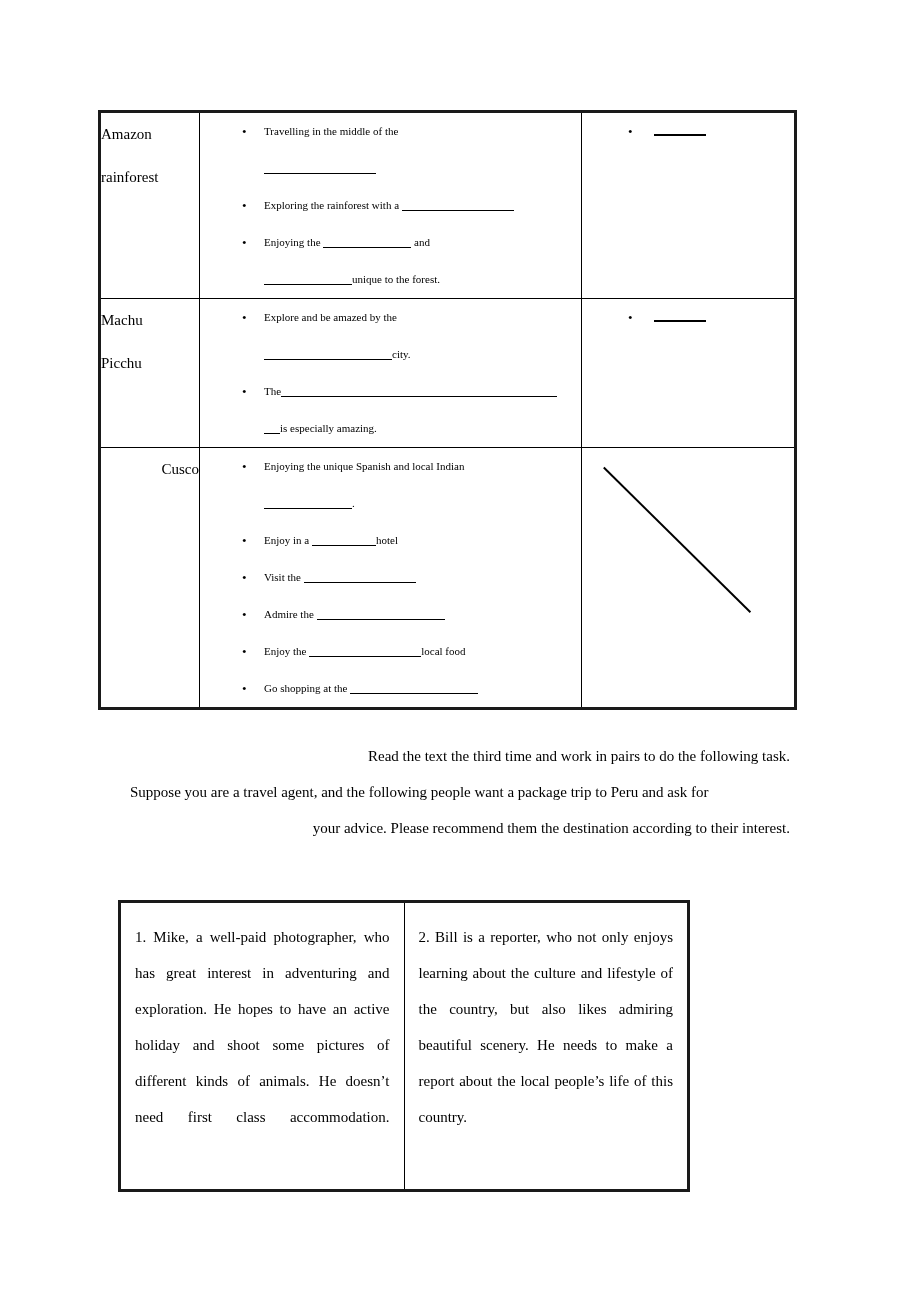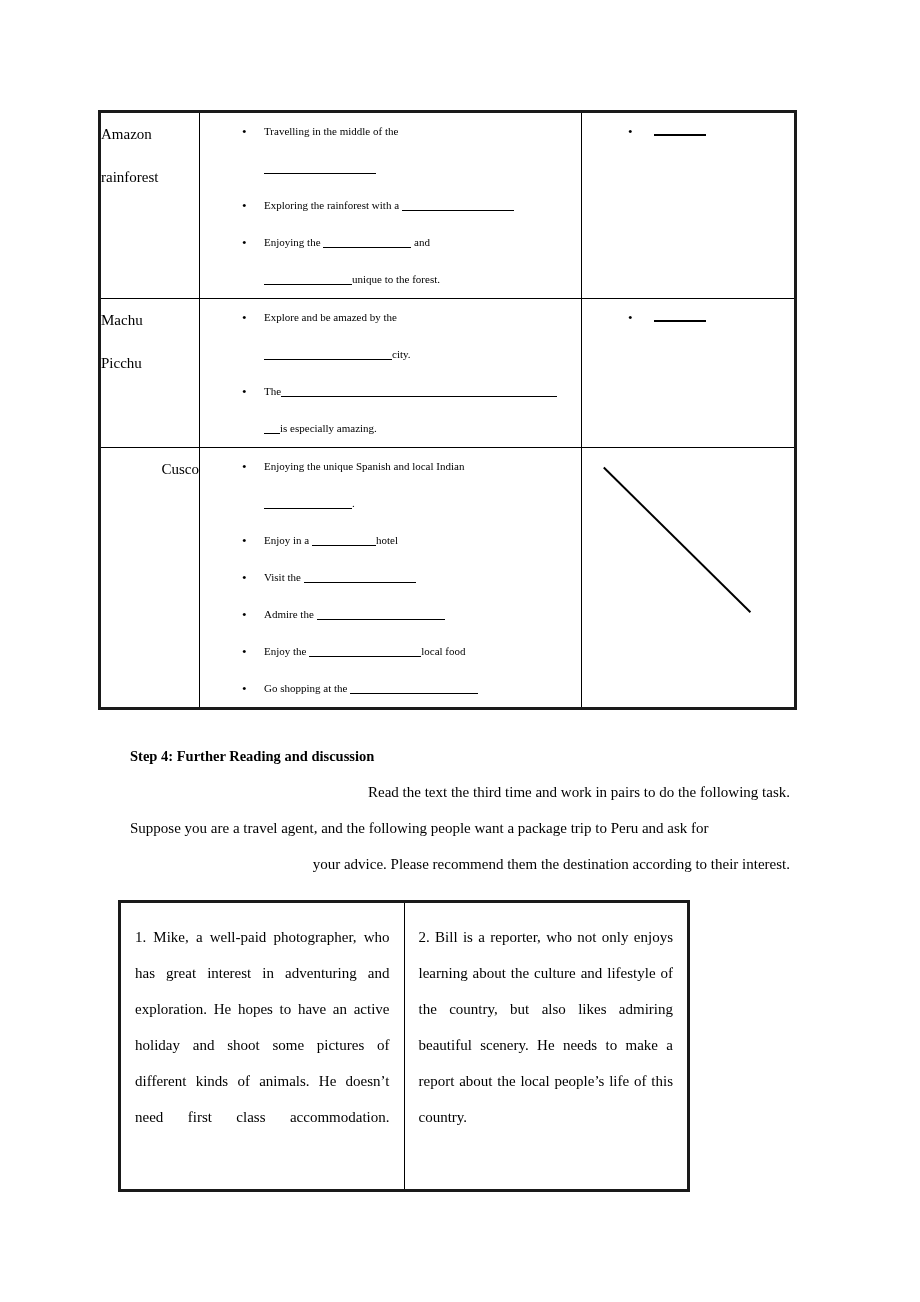--- a/index.html
+++ b/index.html
@@ -284,21 +284,20 @@
             <line x1="22" y1="20" x2="170" y2="168" stroke="#000000" stroke-width="2"></line>
           </svg>
         </div>
       </td>
     </tr>
 
   </tbody>
 </table>
 
 <div id="step4-block">
-  <p class="heading">Step 4: Further Reading and discussion</p>
   <p class="para nojust">Read the text the third time and work in pairs to do the following task.</p>
   <p class="para">Suppose you are a travel agent, and the following people want a package trip to Peru and ask for</p>
   <p class="para nojust">your advice. Please recommend them the destination according to their interest.</p>
 </div>
 
 <table id="profile-table">
   <tbody>
     <tr>
       <td>
         <p>1. Mike, a well-paid photographer, who has great interest in adventuring and exploration. He hopes to have an active holiday and shoot some pictures of different kinds of animals. He doesn’t need first class accommodation.</p>

